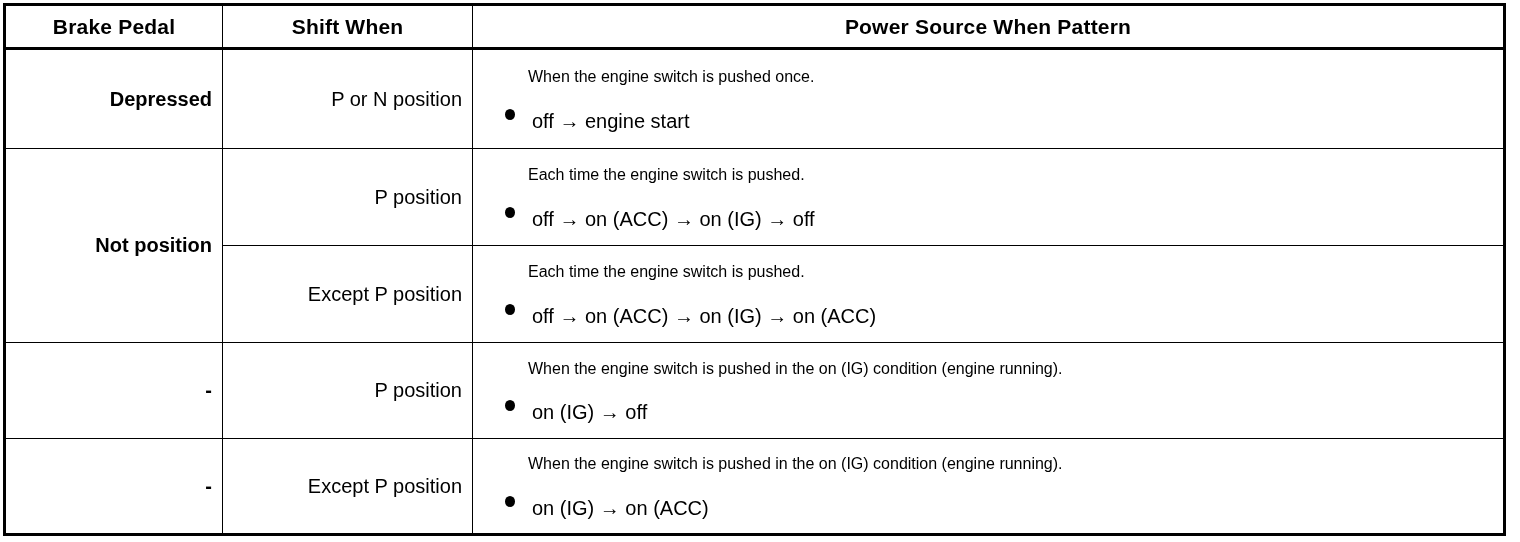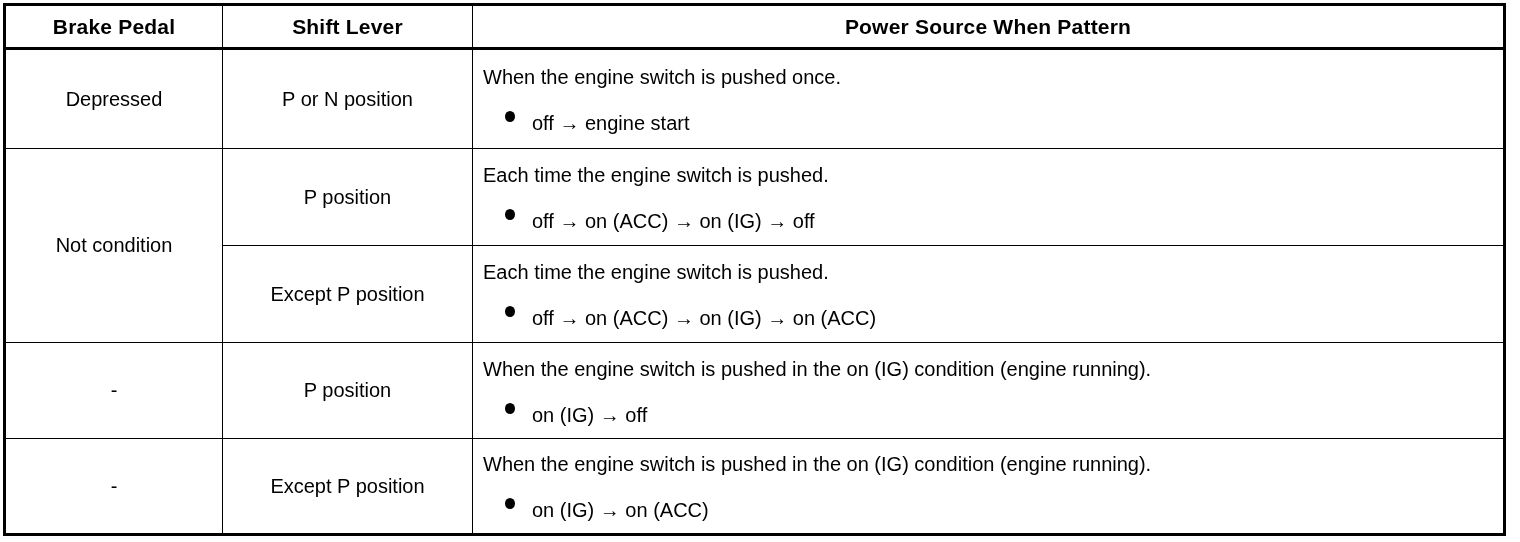--- a/index.html
+++ b/index.html
@@ -62,33 +62,34 @@
     padding: 0 10px;
     font-size: 20px;
     line-height: 1.25;
   }
 
   td.brake-cell .cell-pad,
   td.shift-cell .cell-pad {
     font-size: 20px;
   }
 
-  td.brake-cell   { text-align: center; }
-  td.shift-cell   { text-align: center; }
+  td.brake-cell   { text-align: right; font-weight: bold; }
+  td.shift-cell   { text-align: right; }
   td.pattern-cell { text-align: left; vertical-align: middle; }
 
   .pattern-inner {
     padding: 8px 10px 6px 10px;
   }
 
   .pattern-headline {
-    font-size: 20px;
+    font-size: 16px;
     line-height: 1.2;
     margin-bottom: 22px;
     white-space: nowrap;
+    margin-left: 45px;
   }
 
   .pattern-bullet-line {
     font-size: 20px;
     line-height: 1.2;
     display: flex;
     align-items: flex-start;
     padding-left: 22px;
     white-space: nowrap;
   }
@@ -113,21 +114,21 @@
 <div class="table-wrap">
   <table class="spec-table">
     <colgroup>
       <col class="c-brake">
       <col class="c-shift">
       <col class="c-pattern">
     </colgroup>
     <thead>
       <tr class="header-row">
         <th>Brake Pedal</th>
-        <th>Shift Lever</th>
+        <th>Shift When</th>
         <th>Power Source When Pattern</th>
       </tr>
     </thead>
     <tbody>
 
       <tr style="height:100px;">
         <td class="brake-cell">
           <div class="cell-pad">Depressed</div>
         </td>
         <td class="shift-cell">
@@ -139,21 +140,21 @@
             <div class="pattern-bullet-line">
               <span class="bullet-dot"></span>
               <span>off → engine start</span>
             </div>
           </div>
         </td>
       </tr>
 
       <tr style="height:97px;">
         <td class="brake-cell" rowspan="2">
-          <div class="cell-pad">Not condition</div>
+          <div class="cell-pad">Not position</div>
         </td>
         <td class="shift-cell">
           <div class="cell-pad">P position</div>
         </td>
         <td class="pattern-cell">
           <div class="pattern-inner">
             <div class="pattern-headline">Each time the engine switch is pushed.</div>
             <div class="pattern-bullet-line">
               <span class="bullet-dot"></span>
               <span>off → on (ACC) → on (IG) → off</span>

